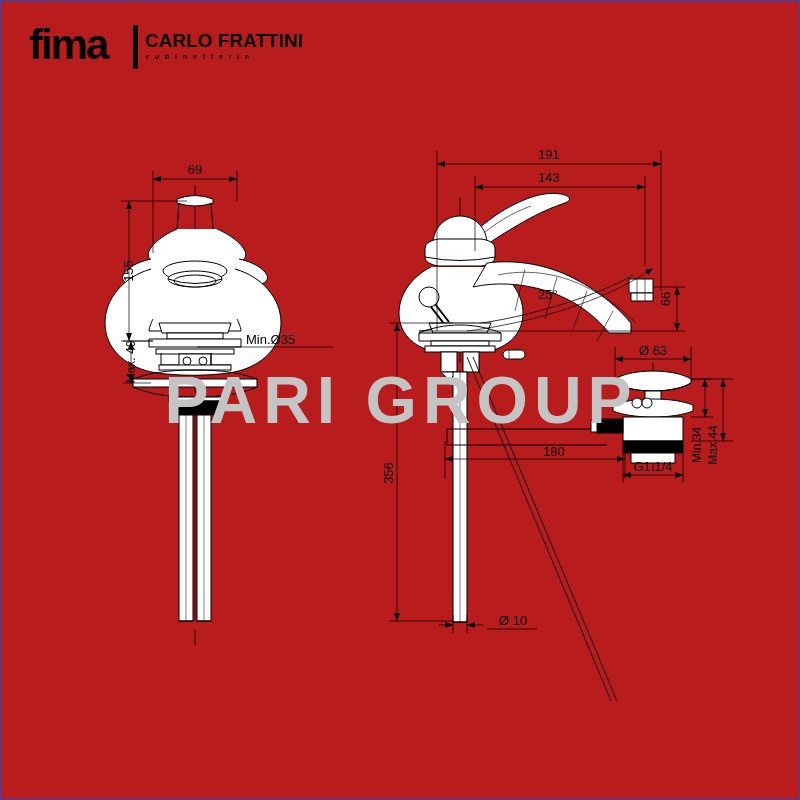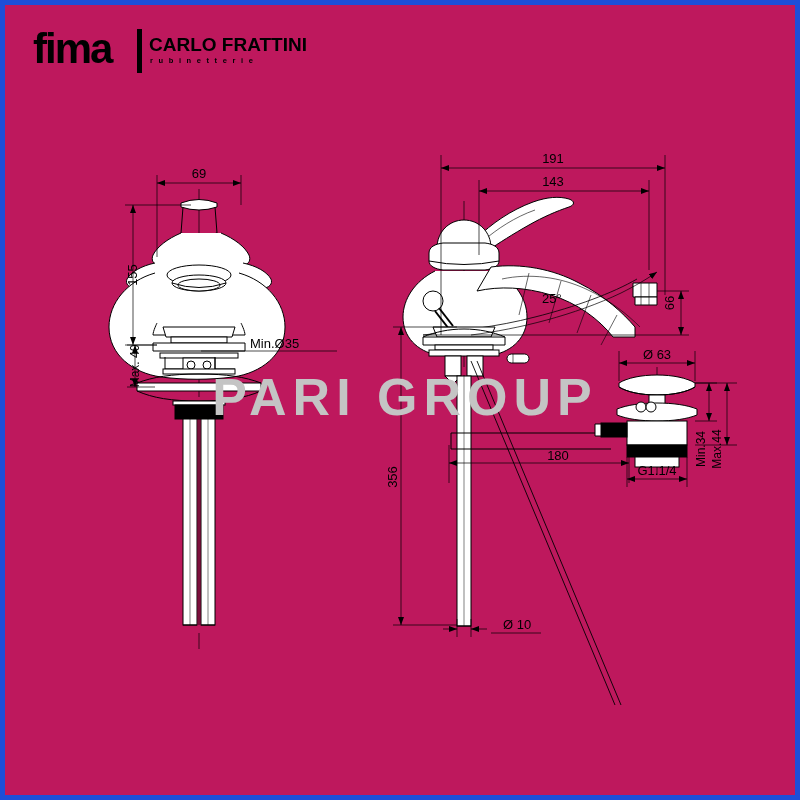--- a/index.html
+++ b/index.html
@@ -12,23 +12,23 @@
     height: 800px;
     font-family: "Liberation Sans", sans-serif;
     overflow: hidden;
     position: relative;
   }
   #sheet {
     position: absolute;
     left: 0; top: 0;
     width: 800px;
     height: 800px;
-    background: #be185d;
+    background: #b91c1c;
     box-sizing: border-box;
-    border: 5px solid #1d4ed8;
+    border: 1px solid #1d4ed8;
   }
   
   #brand-logo {
     position: absolute;
     left: 28px;
     top: 22px;
     width: 310px;
     height: 46px;
   }
   #code-box {
@@ -51,21 +51,21 @@
     color: #000;
     font-family: "Liberation Sans", sans-serif;
   }
   
   #watermark {
     position: absolute;
     left: 0;
     top: 366px;
     width: 800px;
     text-align: center;
-    font-size: 52px;
+    font-size: 66px;
     font-weight: bold;
     letter-spacing: 6px;
     color: #c4c4c4;
     font-family: "Liberation Sans", sans-serif;
     user-select: none;
     z-index: 5;
     line-height: 1;
   }
   
   #copyright {

